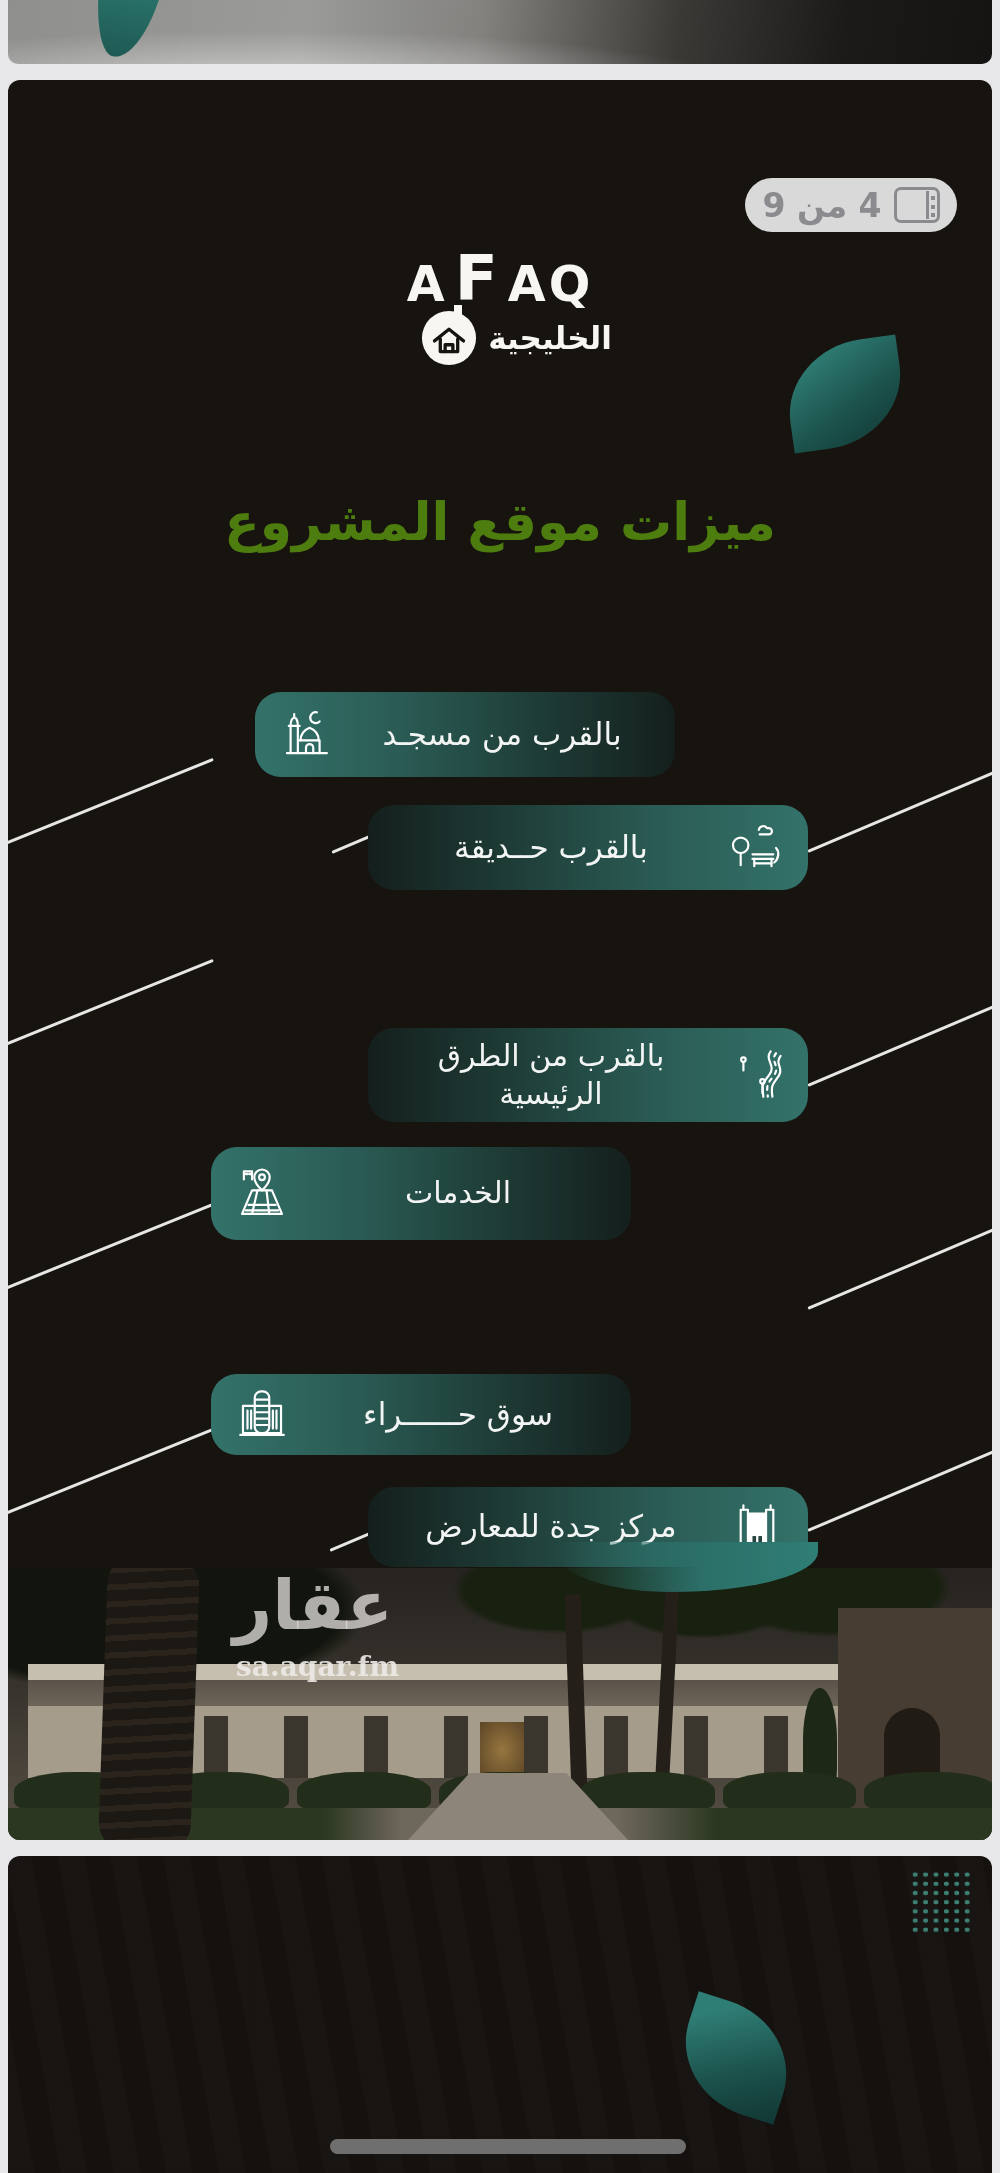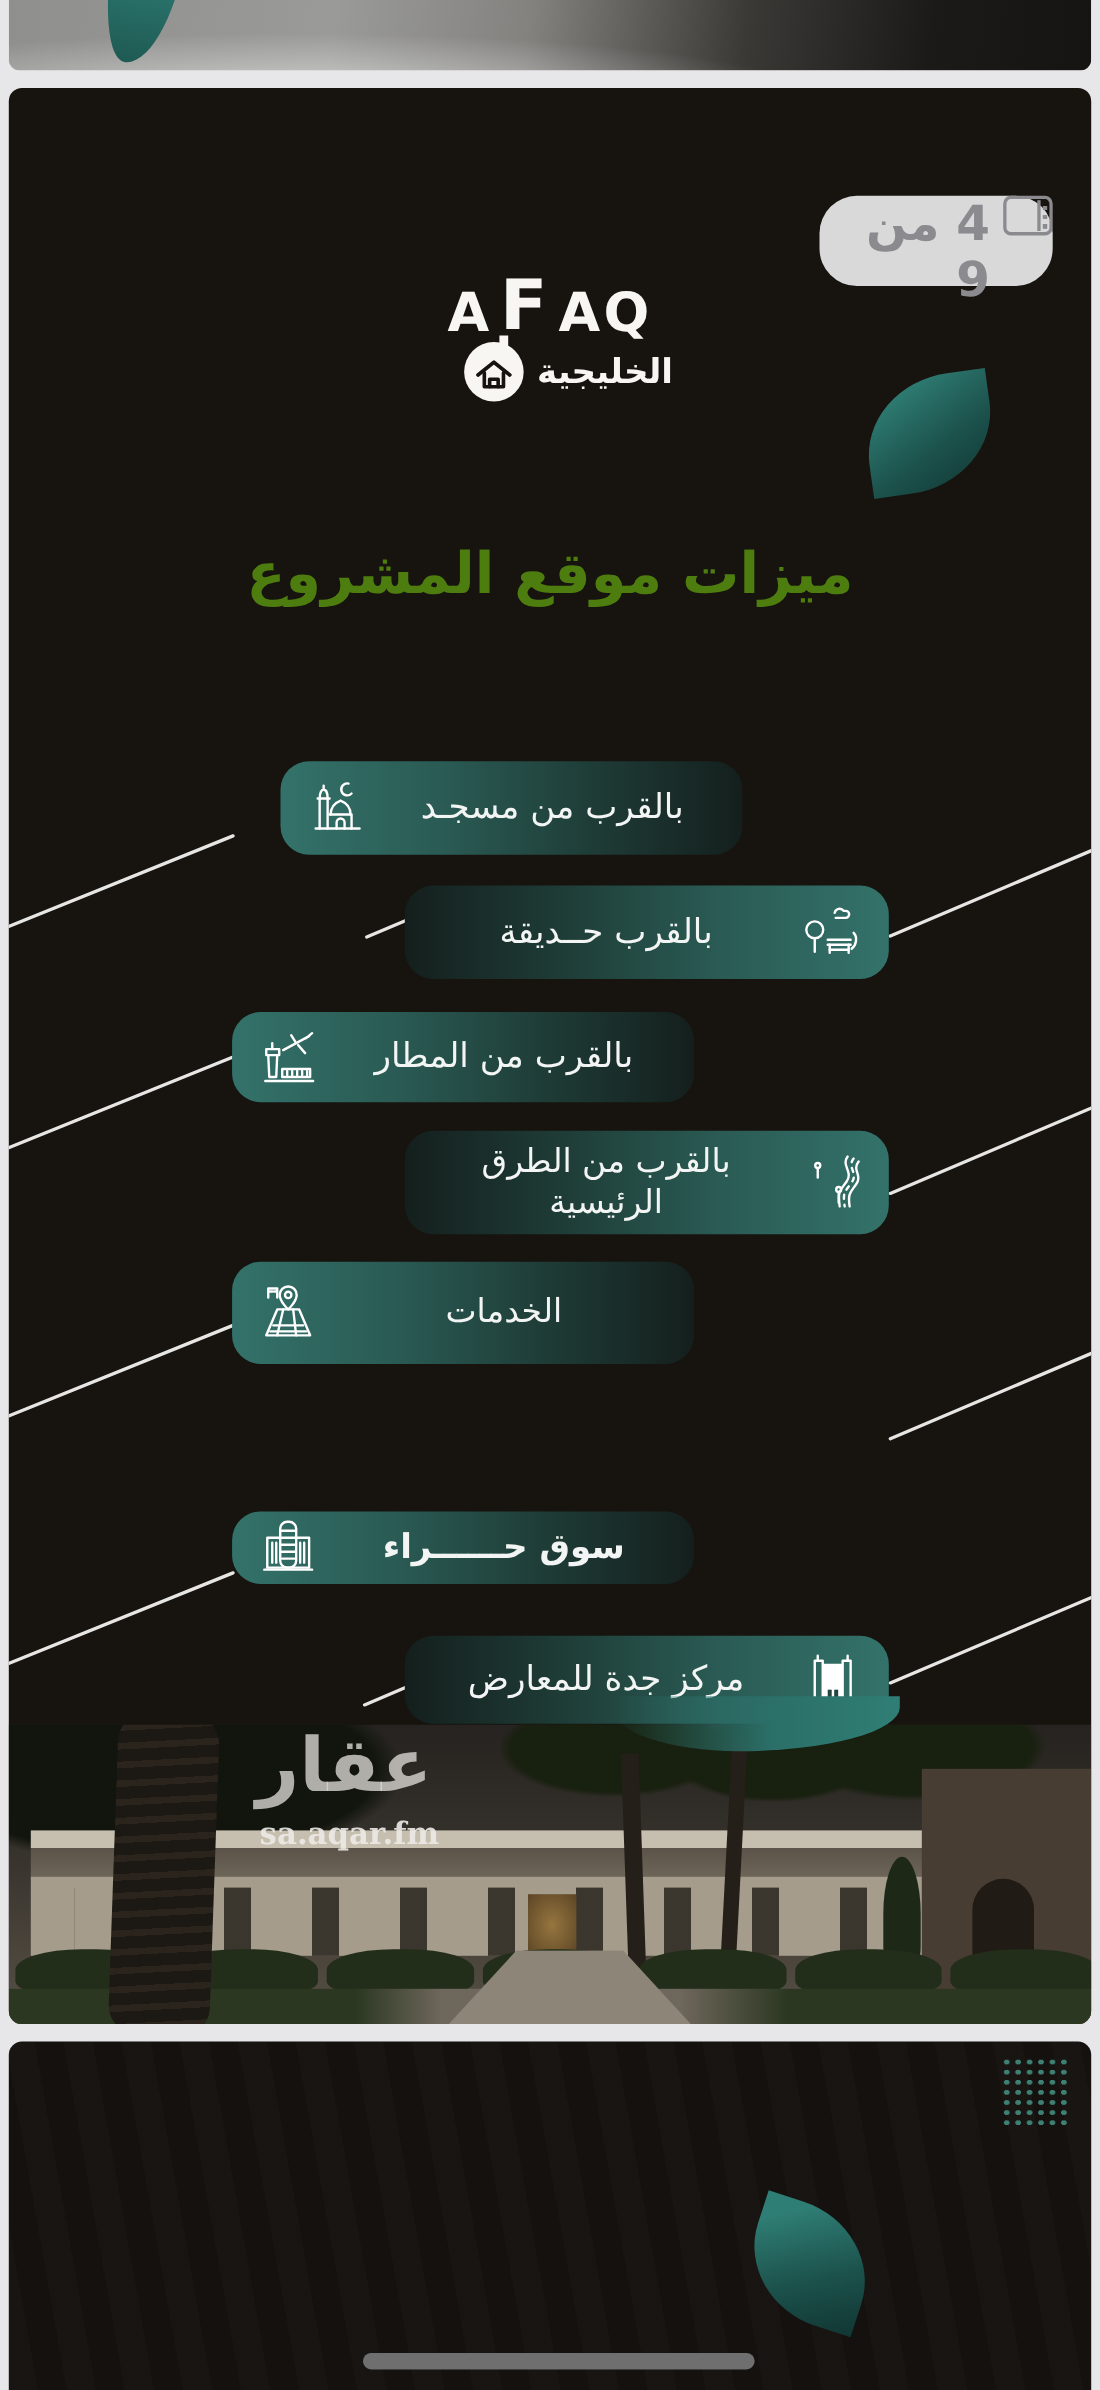--- a/index.html
+++ b/index.html
@@ -25,24 +25,24 @@
   .main-card{
     position:absolute;left:8px;top:80px;width:984px;height:1760px;
     background:#17130F;border-radius:12px;overflow:hidden;
   }
   .bottom-card{
     position:absolute;left:8px;top:1856px;width:984px;height:317px;
     background:#14110F;border-radius:12px 12px 0 0;overflow:hidden;
   }
   
   .pill{
-    position:absolute;left:737px;top:98px;width:212px;height:82px;
+    position:absolute;left:737px;top:98px;width:212px;height:54px;
     background:rgba(228,228,230,.95);border-radius:34px;
-    display:flex;justify-content:center;gap:12px;
-    direction:rtl;color:#8A8A8F;font-size:44px;font-weight:bold;
+    display:flex;align-items:center;justify-content:center;gap:12px;
+    direction:rtl;color:#8A8A8F;font-size:33px;font-weight:bold;
   }
   .g-icon{position:relative;width:40px;height:30px;border:3px solid #8A8A8F;border-radius:7px;}
   .g-icon .gi-div{position:absolute;right:8px;top:1px;bottom:1px;width:3px;background:#8A8A8F;}
   .g-icon .gi-dots{position:absolute;right:2px;top:3px;bottom:3px;width:4px;
     background:repeating-linear-gradient(0deg,#8A8A8F 0 4px,transparent 4px 8.5px);}
   
   .logo{position:absolute;left:0;top:170px;width:100%;display:flex;flex-direction:column;align-items:center;color:#F7F6F3;}
   .logo-row1{display:flex;align-items:flex-end;gap:7px;font-weight:bold;letter-spacing:3px;line-height:.9;}
   .logo-a,.logo-aq{font-size:49px;}
   .logo-f{font-size:63px;}
@@ -82,21 +82,21 @@
     text-align:center;direction:rtl;color:#F2F5F3;font-size:31px;line-height:1.28;
   }
   .badge.left .btext{padding:0 30px 0 104px;}
   .badge.right .btext{padding:0 104px 0 30px;}
   .b1{left:203px;top:612px;width:420px;height:85px;margin-left:44px;}
   .b2{left:360px;top:725px;width:440px;height:85px;}
   .b3{left:203px;top:840px;width:420px;height:82px;}
   .b4{left:360px;top:948px;width:440px;height:94px;}
   .b5{left:203px;top:1067px;width:420px;height:93px;}
   .b6{left:360px;top:1175px;width:440px;height:90px;}
-  .b7{left:203px;top:1294px;width:420px;height:66px;font-weight:bold;}
+  .b7{left:203px;top:1294px;width:420px;height:81px;}
   .b8{left:360px;top:1407px;width:440px;height:80px;}
   .b4 .btext,.b5 .btext,.b6 .btext{font-size:30px;}
   
   .photo{position:absolute;left:0;top:1488px;width:984px;height:272px;overflow:hidden;
     background:linear-gradient(180deg,#262320 0%,#35312B 40%,#4A443B 75%,#555047 100%);}
   .fronds-left{position:absolute;left:-50px;top:-30px;width:440px;height:170px;
     background:radial-gradient(ellipse at 42% 42%,#11150D 0 55%,transparent 62%);}
   .crown{position:absolute;background:radial-gradient(ellipse at 50% 50%,#18200F 0 55%,transparent 62%);}
   .crown.c1{left:430px;top:-28px;width:240px;height:100px;}
   .crown.c2{left:590px;top:-12px;width:210px;height:88px;}
@@ -216,35 +216,20 @@
         <path d="M29 44v8M48 44v8"></path>
         <path d="M53 32c4 4 3 12-2 16"></path>
       </g>
     </svg>
     <div class="btext">
       <span>بالقرب حــديقة</span>
       <span></span>
     </div>
   </div>
 
-  <div class="badge left b3">
-    <svg class="bicon" width="58" height="58" viewBox="0 0 64 64">
-      <g stroke="#fff" stroke-width="2.4" fill="none" stroke-linecap="round" stroke-linejoin="round">
-        <path d="M12 30h9l-1 22h-7zM10 24h13v6H10zM16 18v6"></path>
-        <path d="M27 25 53 11M40 18l-5-8M42 20l7 8M50 13l6-5"></path>
-        <path d="M26 44h28v8H26z"></path>
-        <path d="M31 46v4M36 46v4M41 46v4M46 46v4M51 46v4"></path>
-        <path d="M9 56h48"></path>
-      </g>
-    </svg>
-    <div class="btext">
-      <span>بالقرب من المطار</span>
-      <span></span>
-    </div>
-  </div>
 
   <div class="badge right b4">
     <svg class="bicon" width="58" height="58" viewBox="0 0 64 64">
       <g stroke="#fff" stroke-width="2.4" fill="none" stroke-linecap="round" stroke-linejoin="round">
         <path d="M47 6c-7 9 6 15-1 25s-9 9-7 25"></path>
         <path d="M58 11c-7 9 4 13-2 22s-9 9-7 23"></path>
         <path d="M53 8c-7 9 5 14-2 24s-9 9-7 24" stroke-dasharray="4 6"></path>
         <circle cx="17" cy="15" r="2.5"></circle>
           <path d="M17 18v9"></path>
         <circle cx="38" cy="39" r="2.5"></circle>

